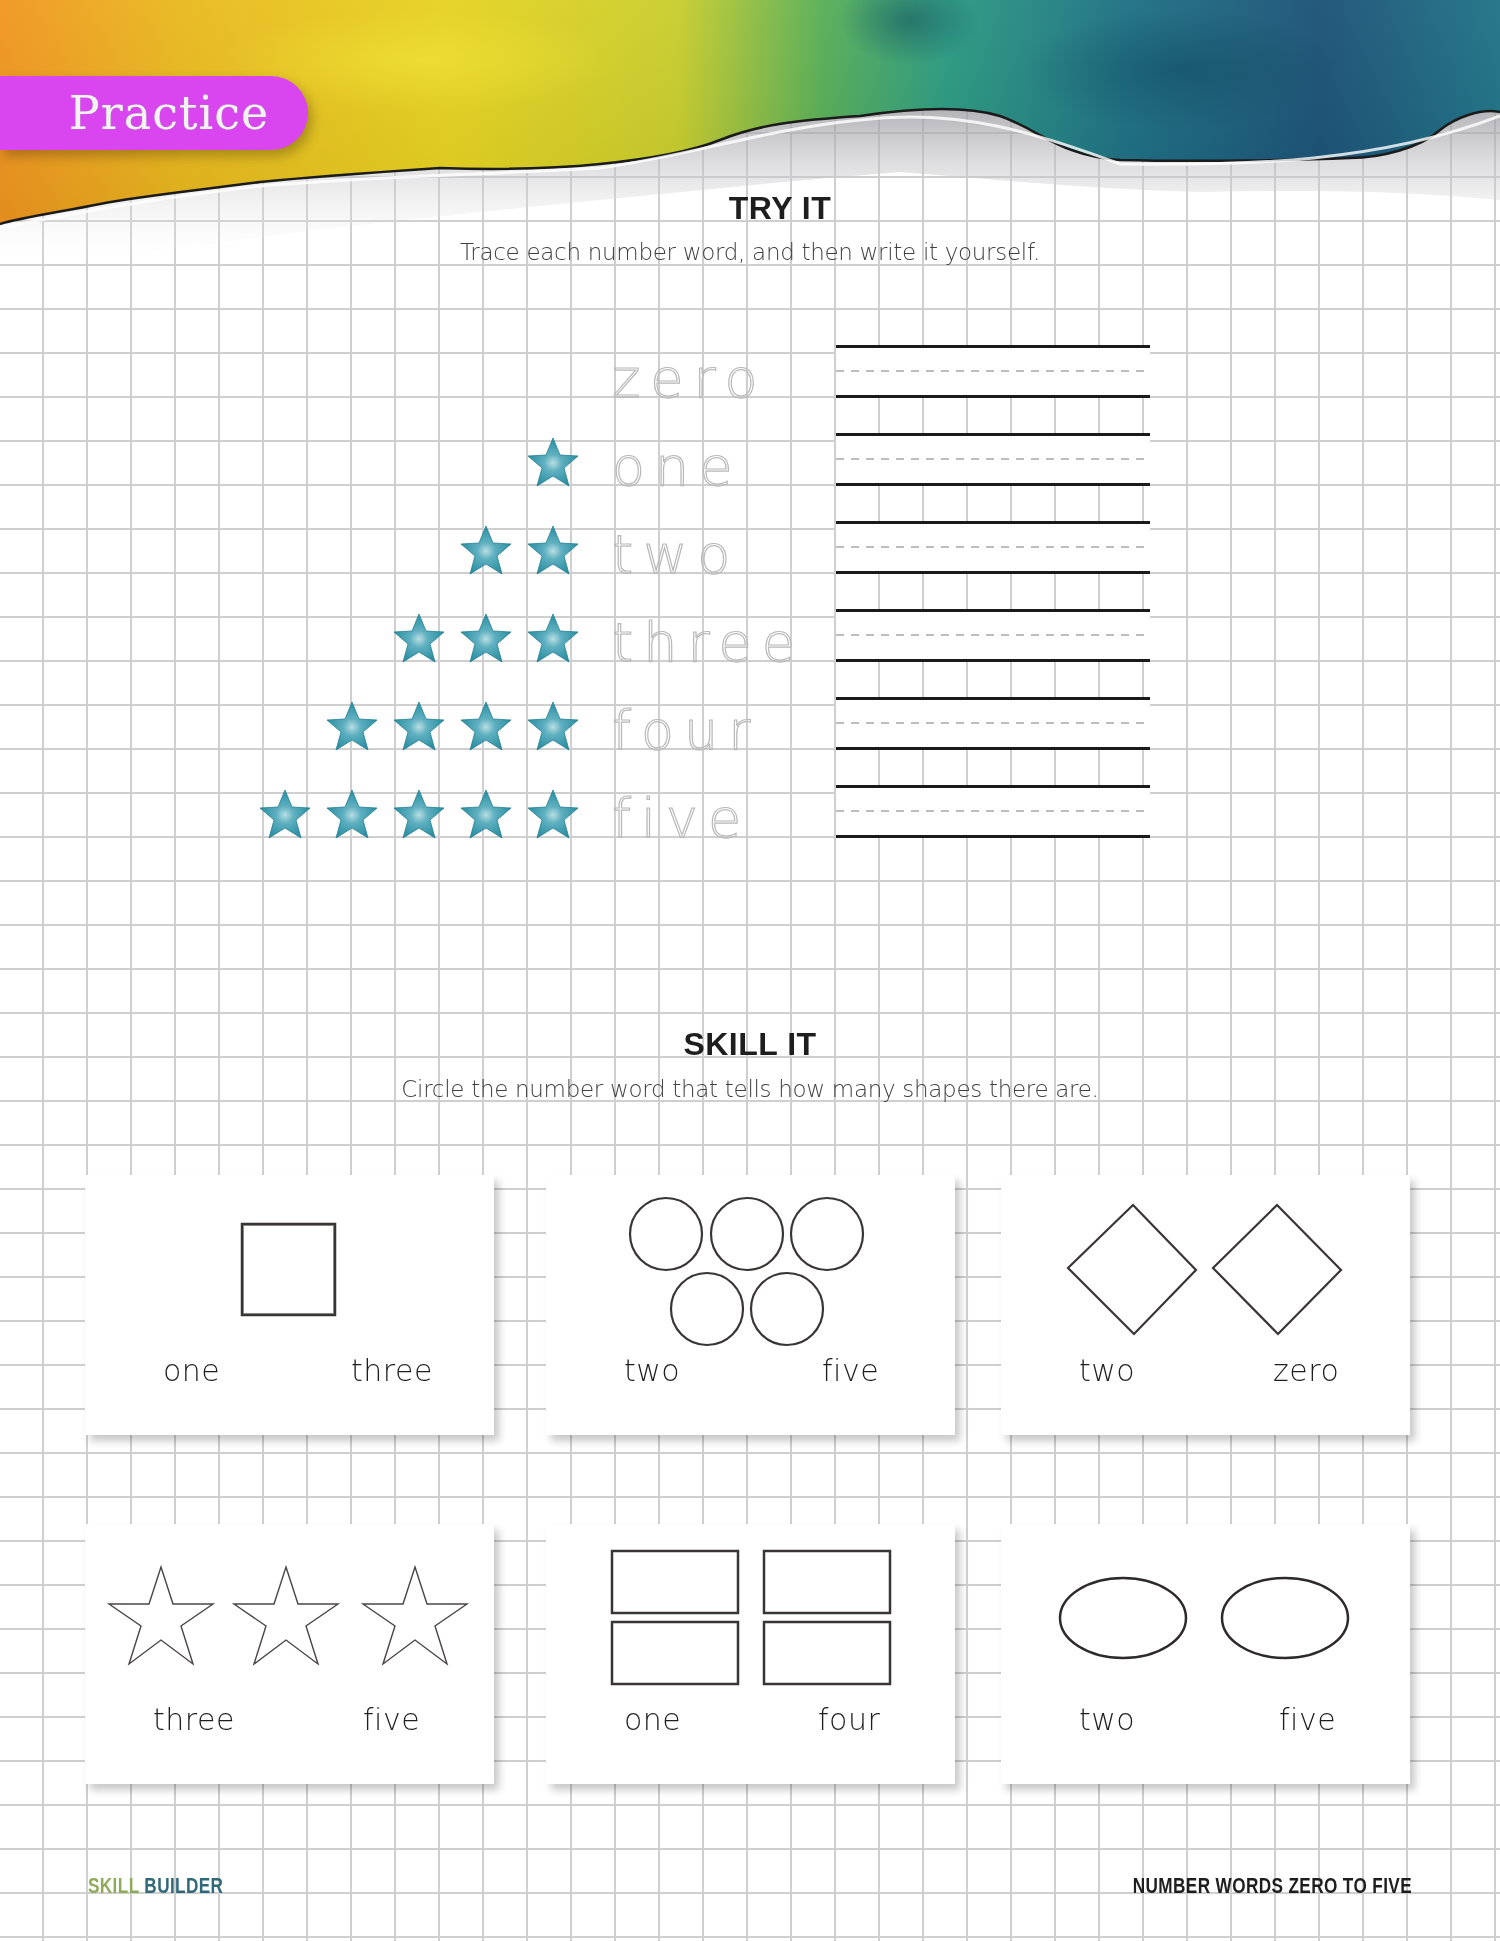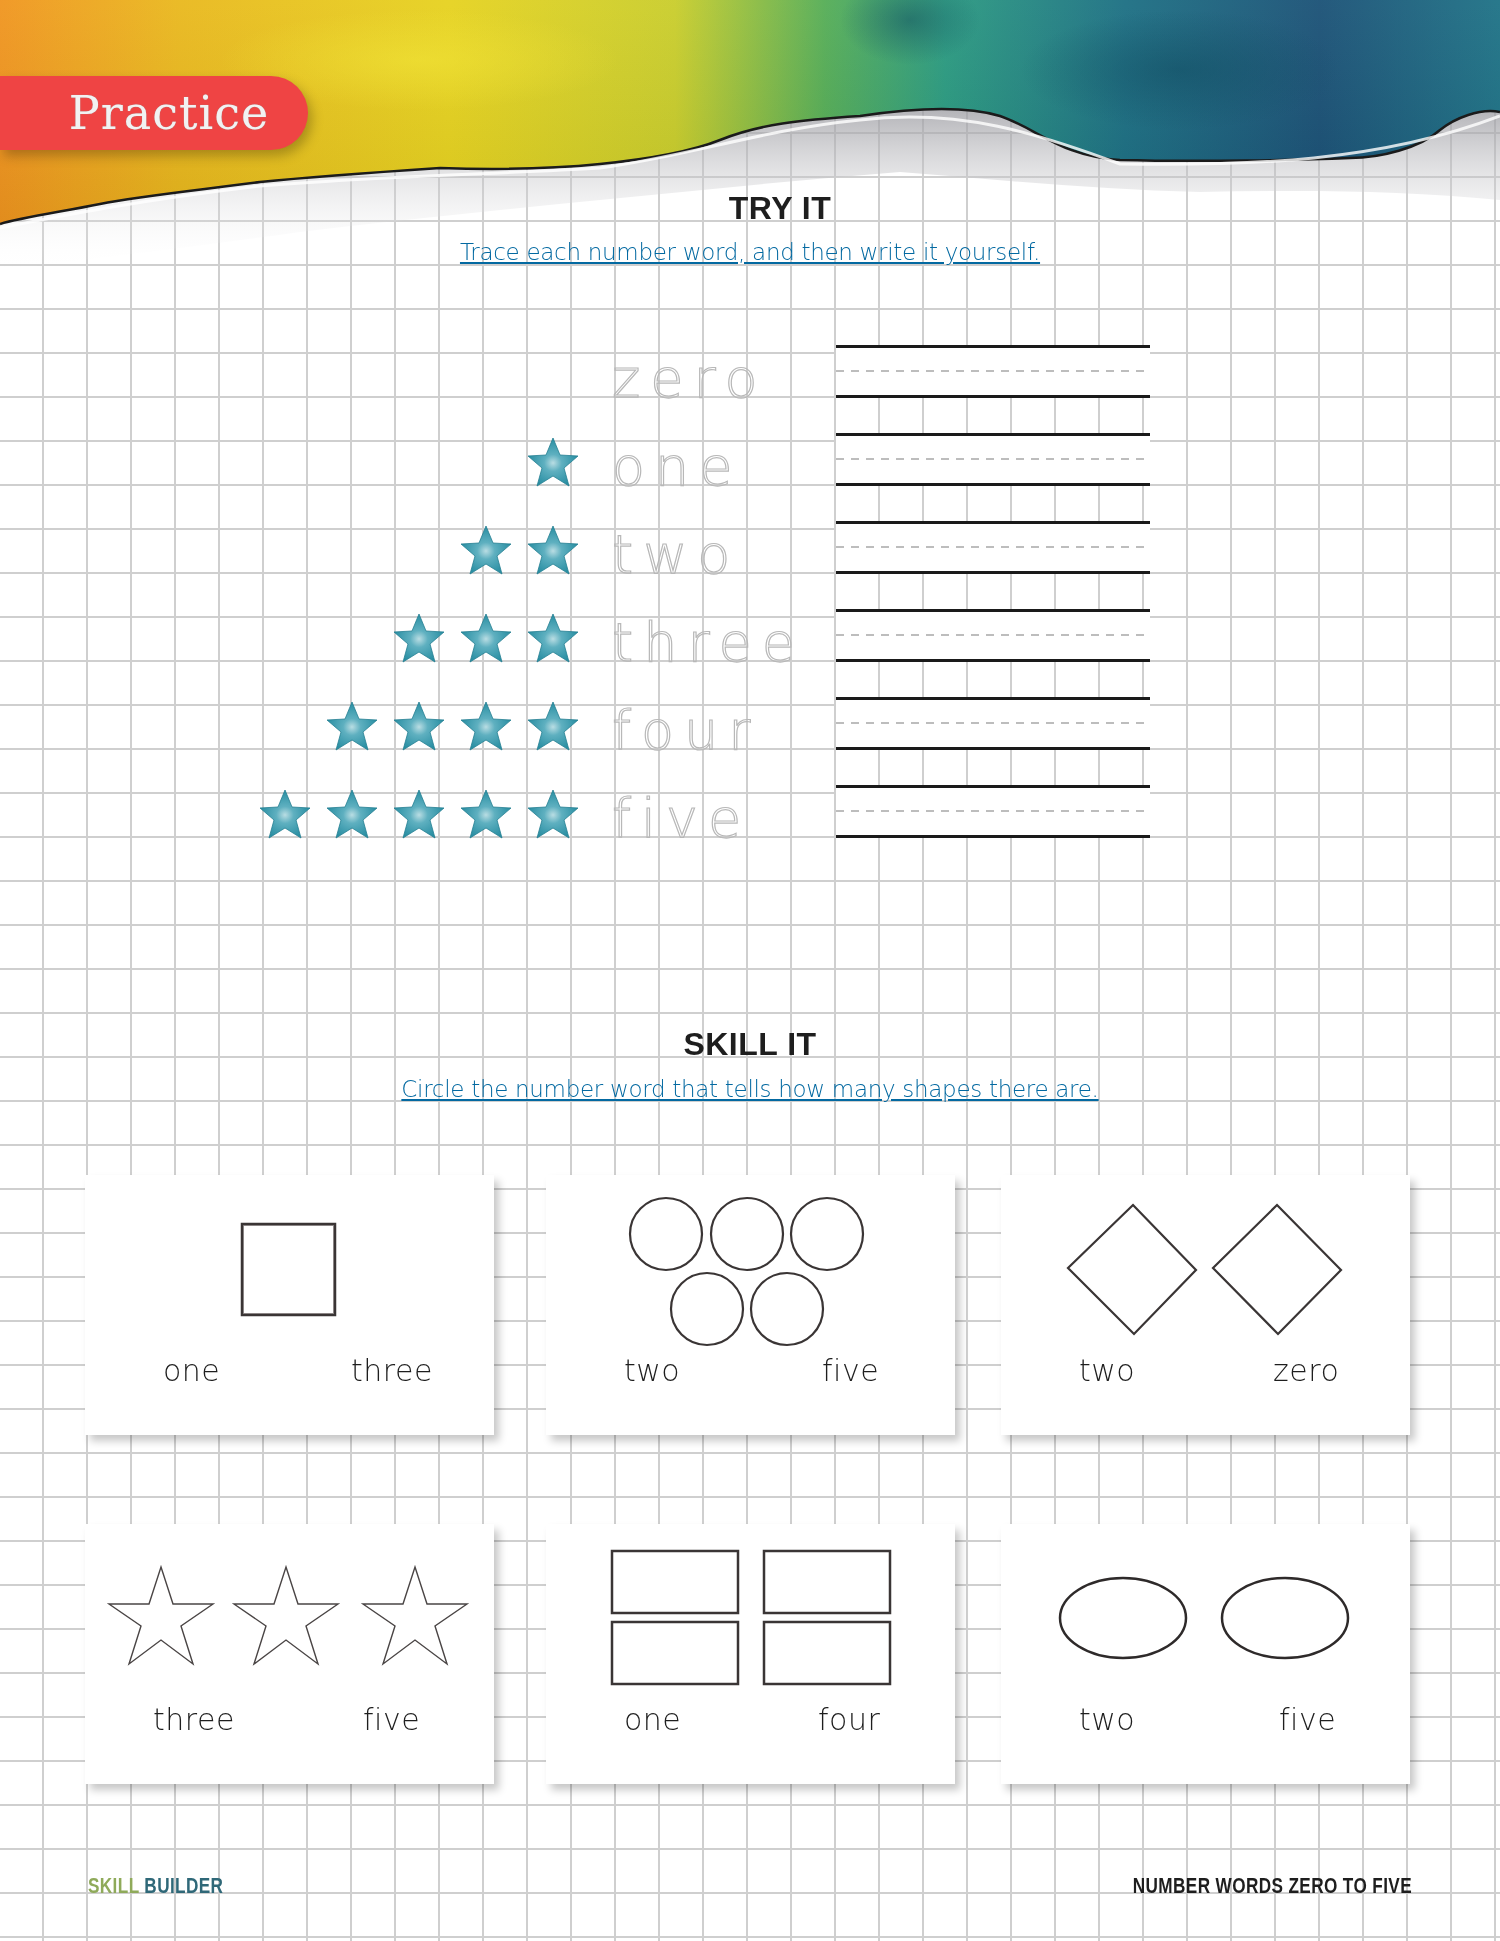--- a/index.html
+++ b/index.html
@@ -12,38 +12,38 @@
     background-size: 44px 44px;
     background-position: 42px 0px;
     font-family: "DejaVu Sans", sans-serif;
     color: #1e1e1e;
   }
   .header-art {
     position: absolute; left: 0; top: 0; width: 1500px; height: 300px;
   }
   .practice-tab {
     position: absolute; left: 0; top: 76px; width: 308px; height: 74px;
-    background: #ef4444; border-radius: 0 38px 38px 0;
+    background: #d946ef; border-radius: 0 38px 38px 0;
     box-shadow: 4px 6px 12px rgba(0,0,0,0.25);
     display: flex; align-items: center; justify-content: center;
   }
   .practice-tab span {
     font-family: "DejaVu Serif", serif; font-size: 46px; color: #f2f2f2;
     letter-spacing: 1px; padding-left: 30px;
     text-shadow: 0 0 1px #999;
   }
   .section-title {
     position: absolute; left: 0; width: 1500px; text-align: center;
     font-family: "Liberation Sans", sans-serif; font-weight: bold; font-size: 32px;
     color: #1e1e1e; letter-spacing: 0.5px;
   }
   .section-sub {
     position: absolute; left: 0; width: 1500px; text-align: center;
-    font-family: "DejaVu Sans", sans-serif; font-size: 23px; color: #0369a1;
-    font-weight: 300; letter-spacing: -0.3px; text-decoration: underline;
+    font-family: "DejaVu Sans", sans-serif; font-size: 23px; color: #404040;
+    font-weight: 300; letter-spacing: -0.3px;
   }
   .trace-word {
     position: absolute; left: 612px;
     font-family: "DejaVu Sans", sans-serif; font-size: 54px; font-weight: 200;
     letter-spacing: 10px; line-height: 1;
     color: transparent;
     -webkit-text-stroke: 1.2px #b8b8b8;
   }
   .star-row { position: absolute; height: 56px; }
   .star-row svg { position: absolute; top: 0; width: 54px; height: 54px; }

